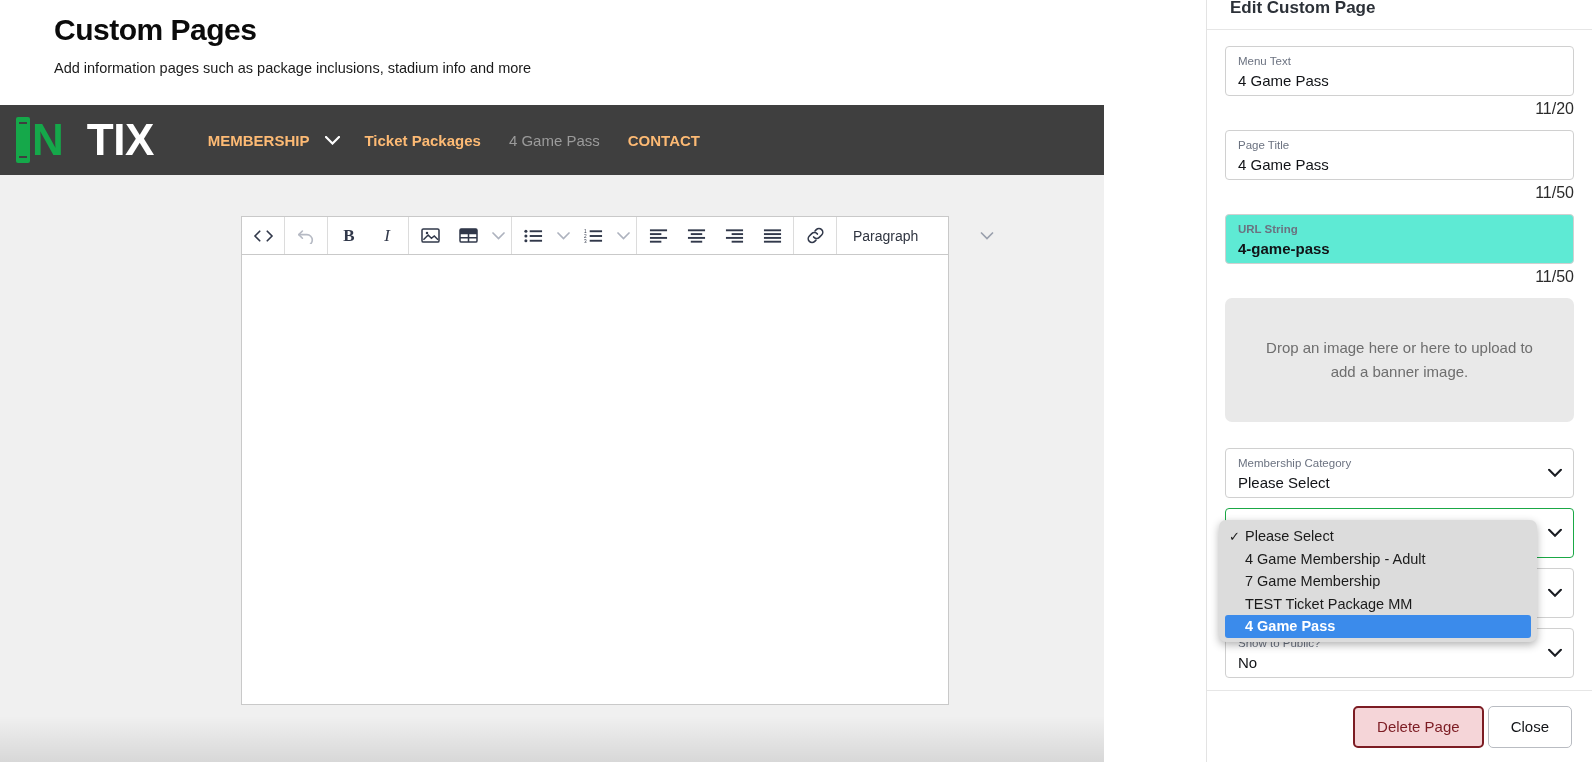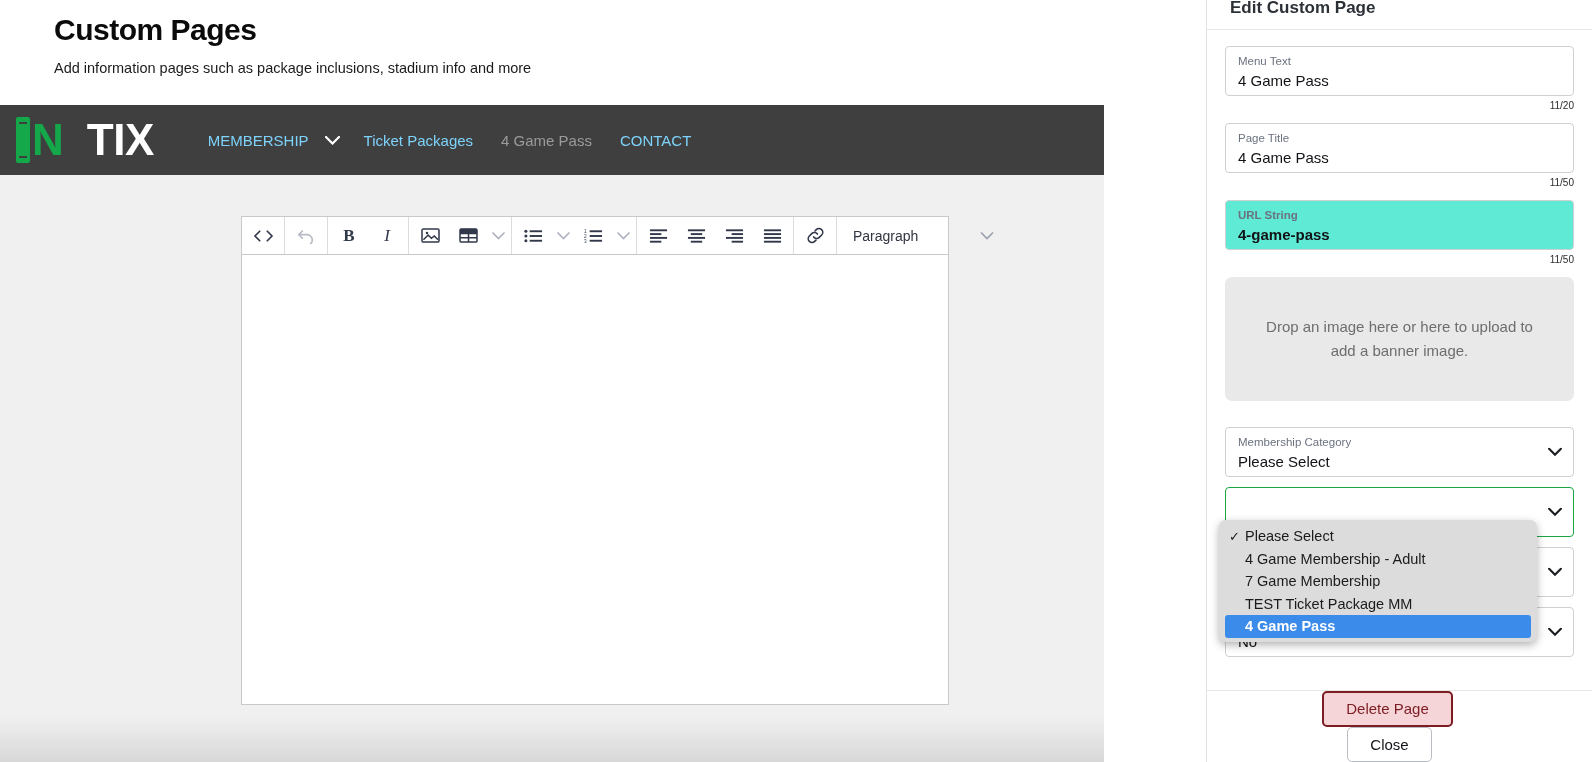--- a/index.html
+++ b/index.html
@@ -46,21 +46,21 @@
     font-family: "Liberation Sans", sans-serif; letter-spacing: -1px;
     line-height: 44px;
   }
   .logo-tix {
     font-size: 44px; font-weight: 900; color: #ffffff; letter-spacing: -0.5px;
     line-height: 44px;
     margin-left: 24px;
   }
   .nav-links { display: flex; align-items: center; margin-left: 40px; gap: 0; }
   .nav-link {
-    font-size: 15px; font-weight: normal; color: #7dd3fc; padding: 0 14px;
+    font-size: 15px; font-weight: bold; color: #fdba74; padding: 0 14px;
     white-space: nowrap; cursor: pointer;
   }
   .nav-link.muted { color: #9b9b9b; font-weight: normal; }
   .nav-caret {
     color: #ffffff; font-size: 15px; padding: 0 10px 0 2px;
     display: flex; align-items: center; cursor: pointer;
   }
   .cart-wrap { margin-left: auto; margin-right: 38px; cursor: pointer; }
 
   
@@ -121,21 +121,21 @@
   }
 
   .field {
     border: 1px solid #d0d0d0; border-radius: 4px; background: #ffffff;
     padding: 7px 12px 9px 12px; height: 50px;
   }
   .field.readonly { background: #5eead4; font-weight: bold; }
   .field-label { font-size: 11.5px; color: #6b7280; line-height: 15px; }
   .field-value { font-size: 15px; color: #111317; line-height: 22px; margin-top: 1px; }
   .counter {
-    text-align: right; font-size: 10px; color: #2b2b2b; margin-top: 4px;
+    text-align: right; font-size: 16px; color: #2b2b2b; margin-top: 4px;
     margin-bottom: 12px;
   }
 
   .dropzone {
     background: #e9e9e9; border-radius: 7px; height: 124px;
     display: flex; align-items: center; justify-content: center;
     text-align: center; color: #6e6e6e; font-size: 15px; line-height: 24px;
     padding: 0 28px; margin-top: 12px; cursor: pointer;
   }
 
@@ -166,21 +166,21 @@
   .dd-item.selected {
     background: #3b8beb; color: #ffffff; font-weight: bold;
     margin: 0 6px; border-radius: 3px; padding-left: 4px;
   }
   .dd-item.selected .tick { color: #3b8beb; }
 
   .panel-foot {
     position: absolute; left: 0; bottom: 0; width: 100%; height: 72px;
     background: #ffffff; border-top: 1px solid #e6e6e6;
     display: flex; align-items: center; justify-content: flex-end;
-    padding-right: 20px; gap: 0px; z-index: 20; flex-direction: column;
+    padding-right: 20px; gap: 0px; z-index: 20;
   }
   .btn {
     font-size: 15px; border-radius: 5px; height: 42px; padding: 0 22px;
     cursor: pointer; display: flex; align-items: center; justify-content: center;
   }
   .btn-delete {
     background: #f5d5d8; border: 2px solid #7c1c23; color: #7c1c23;
     margin-right: 4px;
   }
   .btn-close { background: #ffffff; border: 1px solid #b9bcc2; color: #111317; }

